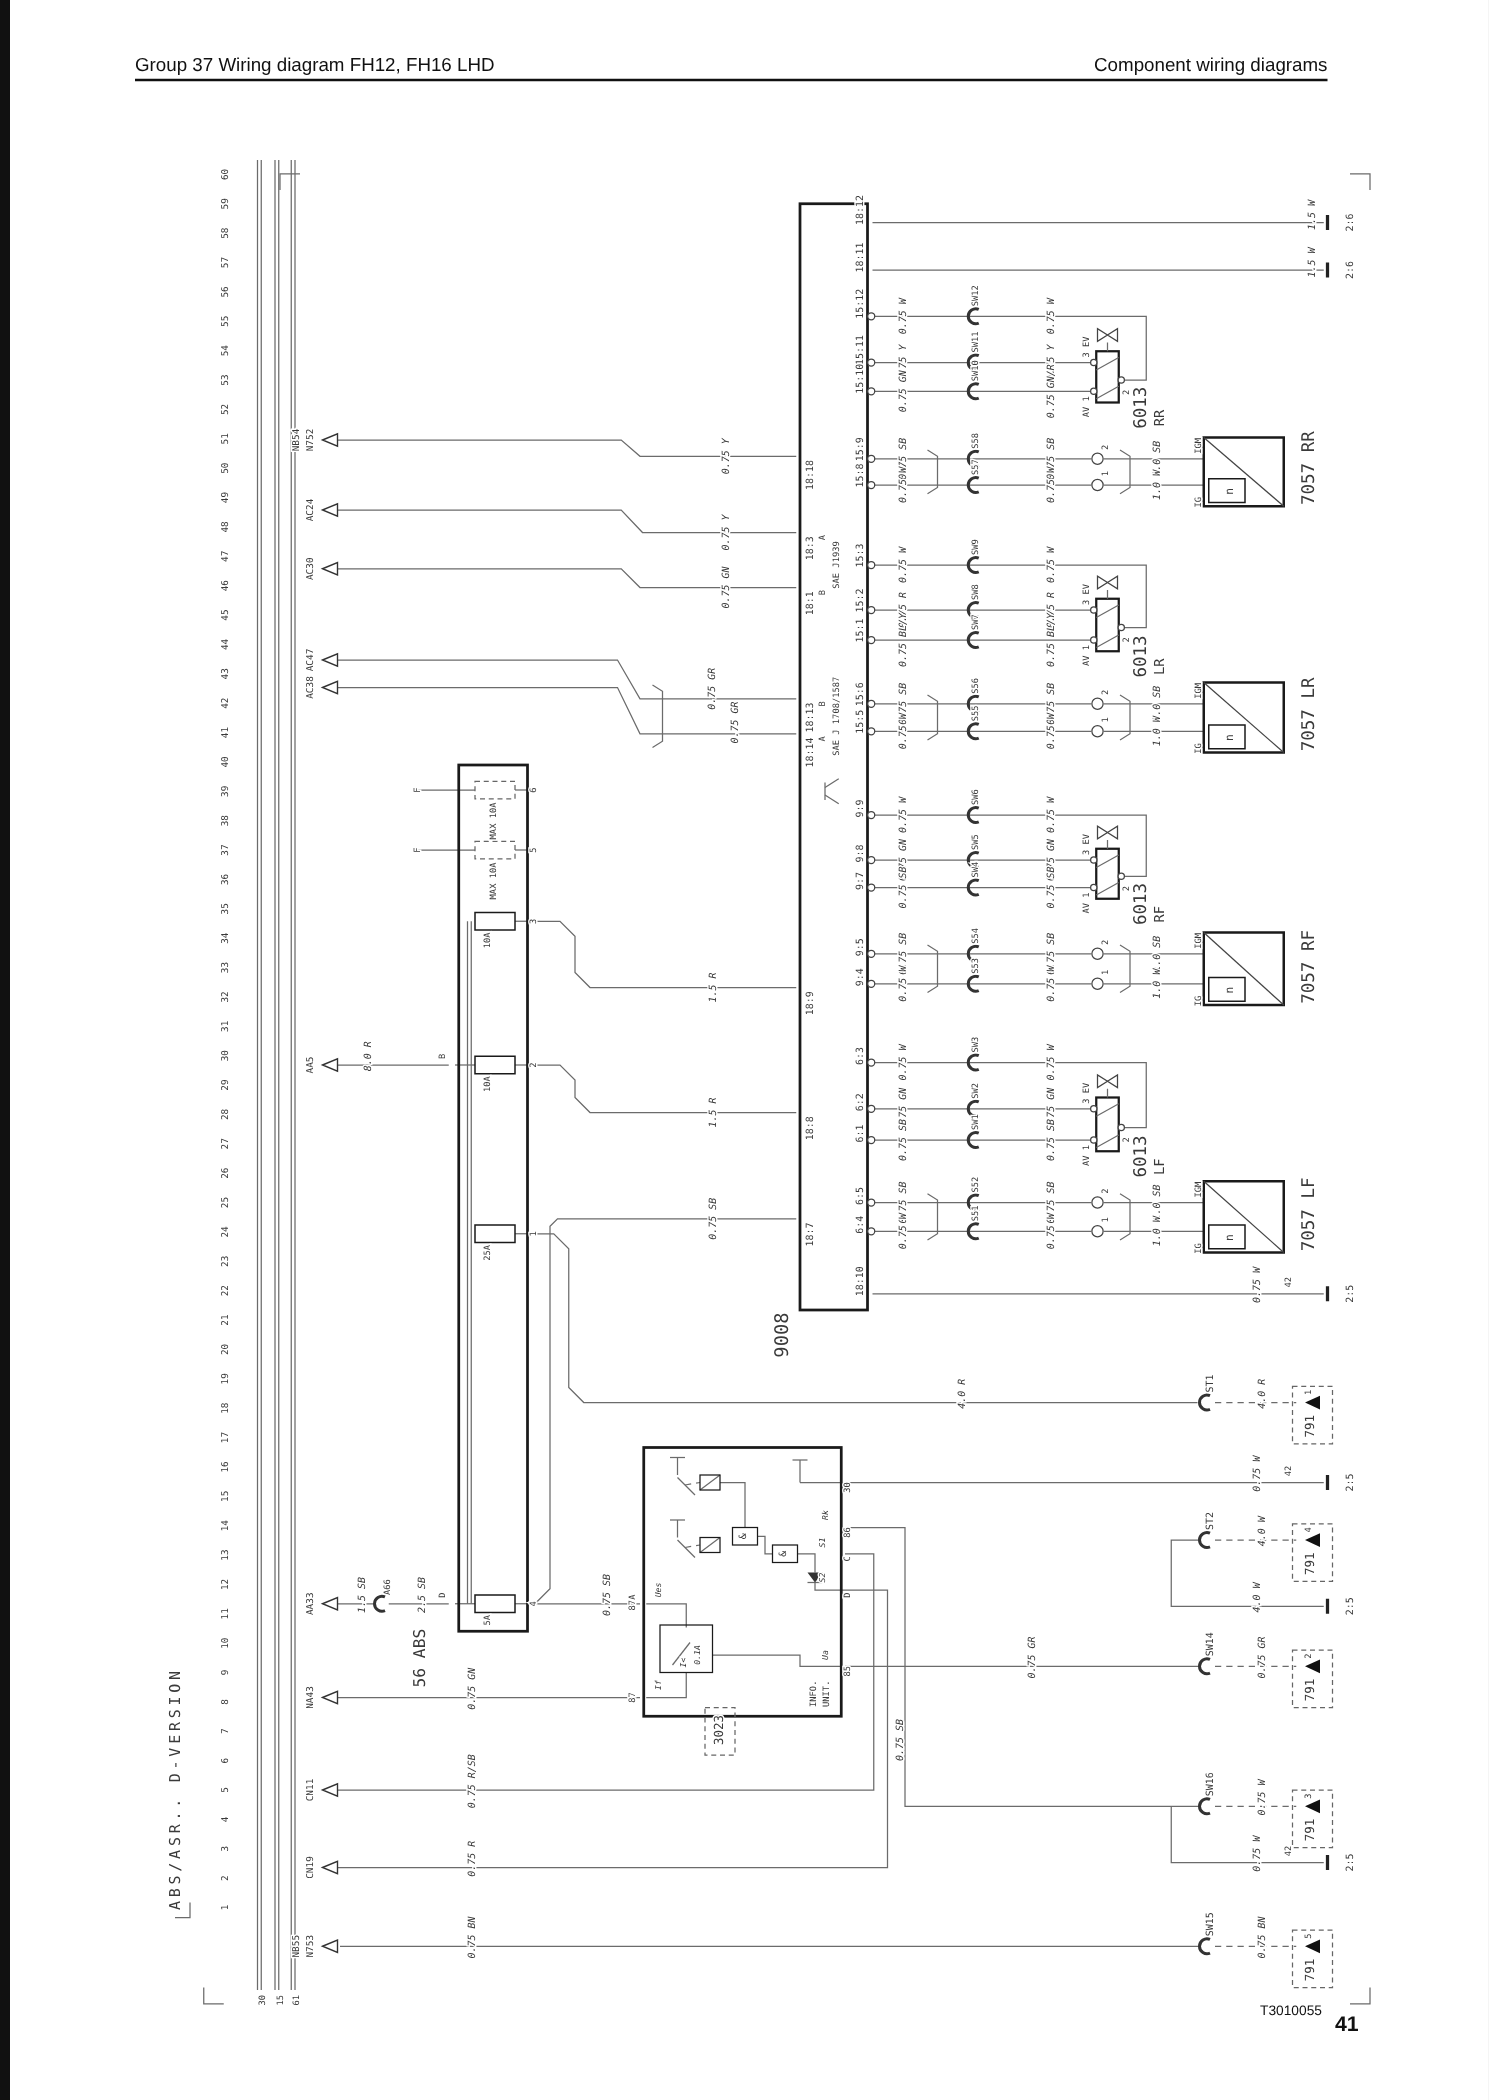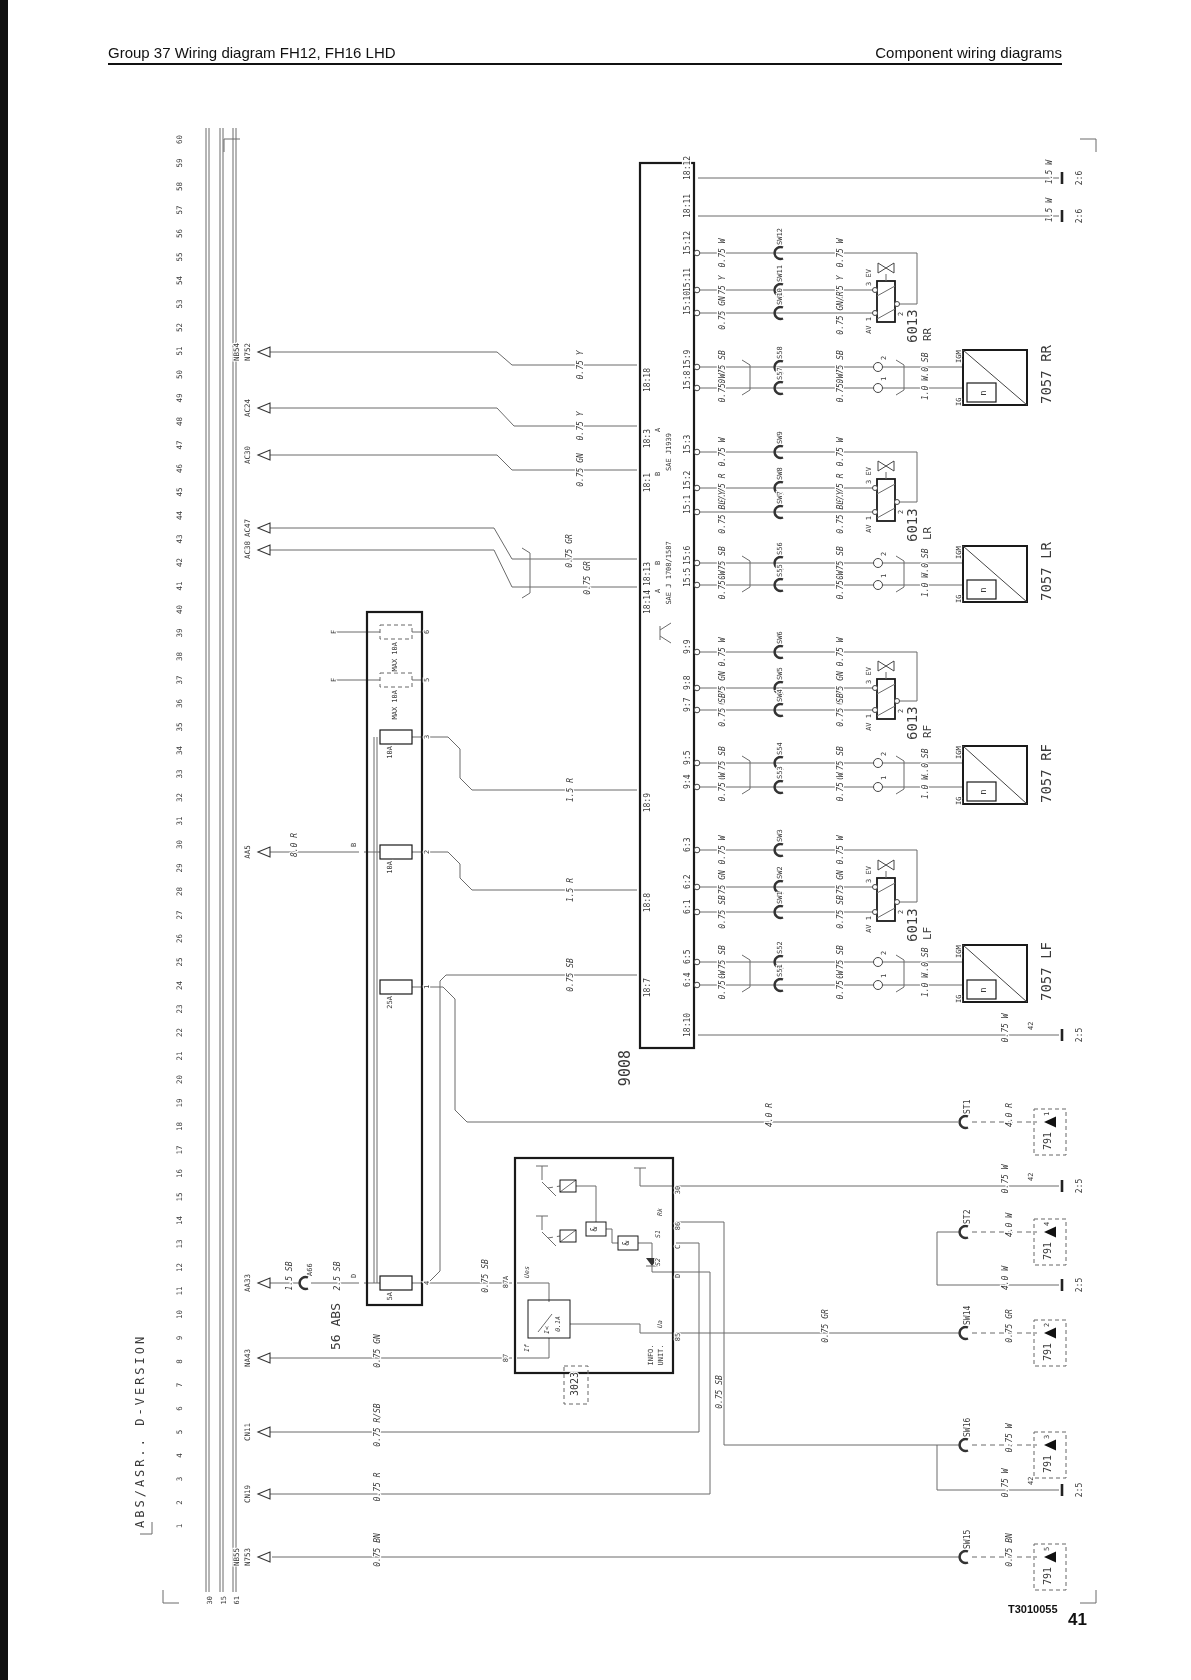--- a/index.html
+++ b/index.html
@@ -2,21 +2,21 @@
 <html><head>
 <meta charset="utf-8">
 <style>
   html,body{margin:0;padding:0;background:#e8e8e8;}
   #page{position:relative;width:1191px;height:1680px;background:#fff;overflow:hidden;
         font-family:"Liberation Sans",sans-serif;}
   #bindbar{position:absolute;left:0;top:0;width:8px;height:1680px;background:#111;}
   #hdrL{position:absolute;left:108px;top:44px;font-size:15px;color:#111;}
   #hdrR{position:absolute;right:129px;top:44px;font-size:15px;color:#111;text-align:right;}
   #hdrRule{position:absolute;left:108px;top:63px;width:954px;height:2px;background:#111;}
-  #docnum{position:absolute;left:1008px;top:1603px;font-size:11px;font-weight:bold;color:#111;}
+  #docnum{position:absolute;left:1008px;top:1603px;font-size:11px;font-weight:normal;color:#111;}
   #pagenum{position:absolute;left:1068px;top:1610px;font-size:17px;font-weight:bold;color:#111;}
   svg{position:absolute;left:0;top:0;}
   svg text{font-family:"DejaVu Sans Mono","Liberation Mono",monospace;fill:#3a3a3a;}
   svg text.lbl{paint-order:stroke;stroke:#fff;stroke-width:2.2px;}
   svg text.it{font-style:italic;}
 </style>
 </head>
 <body>
 
 <div id="page">

